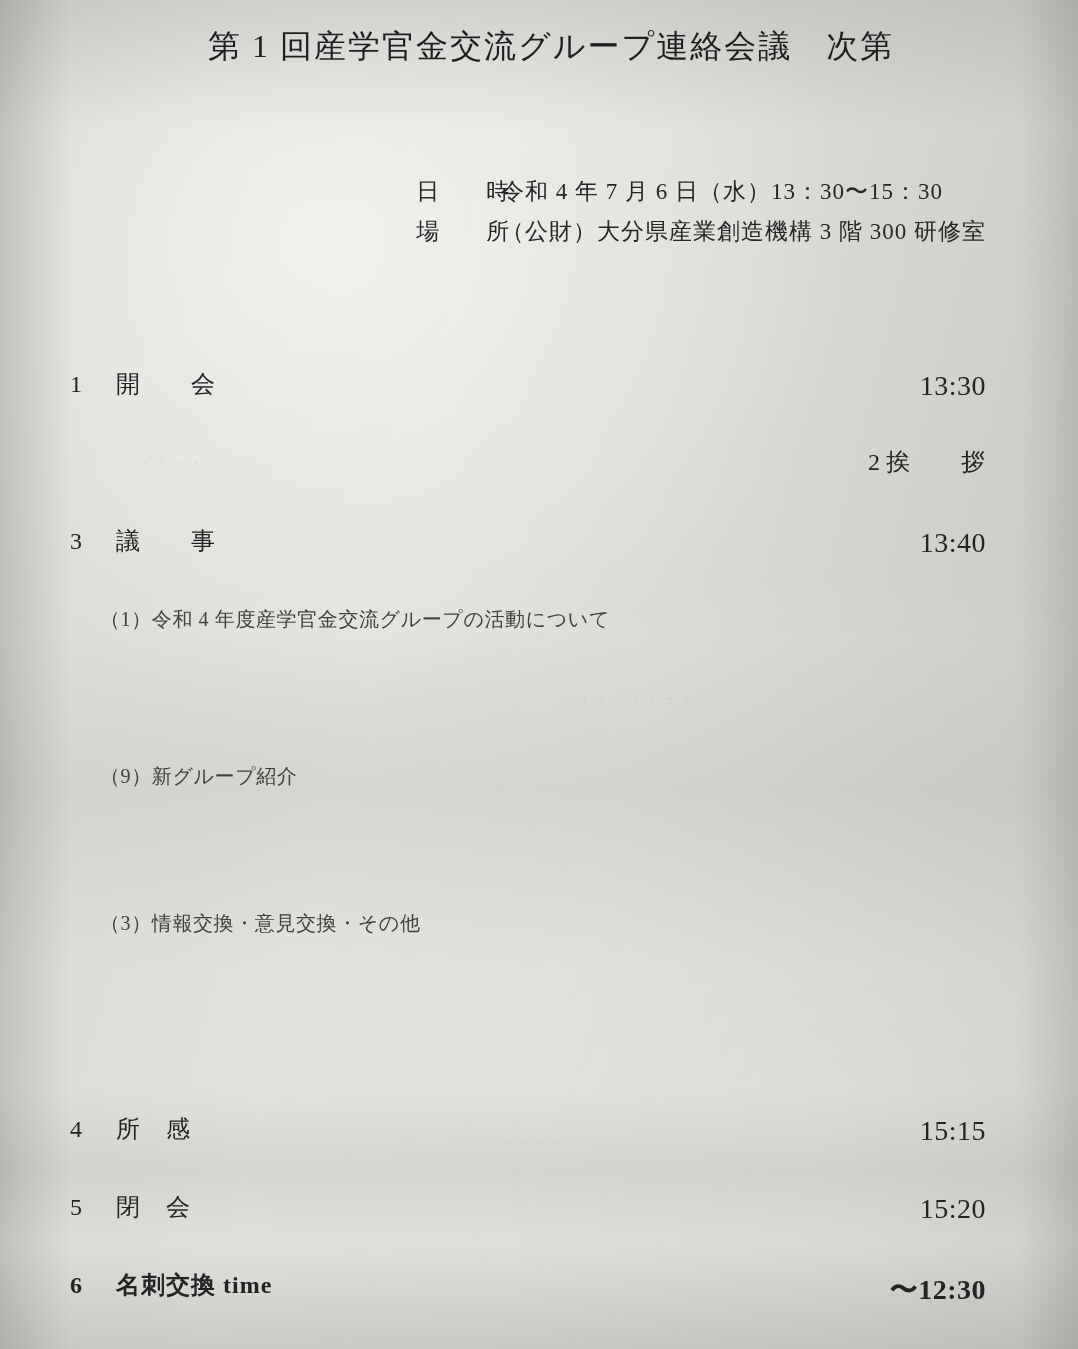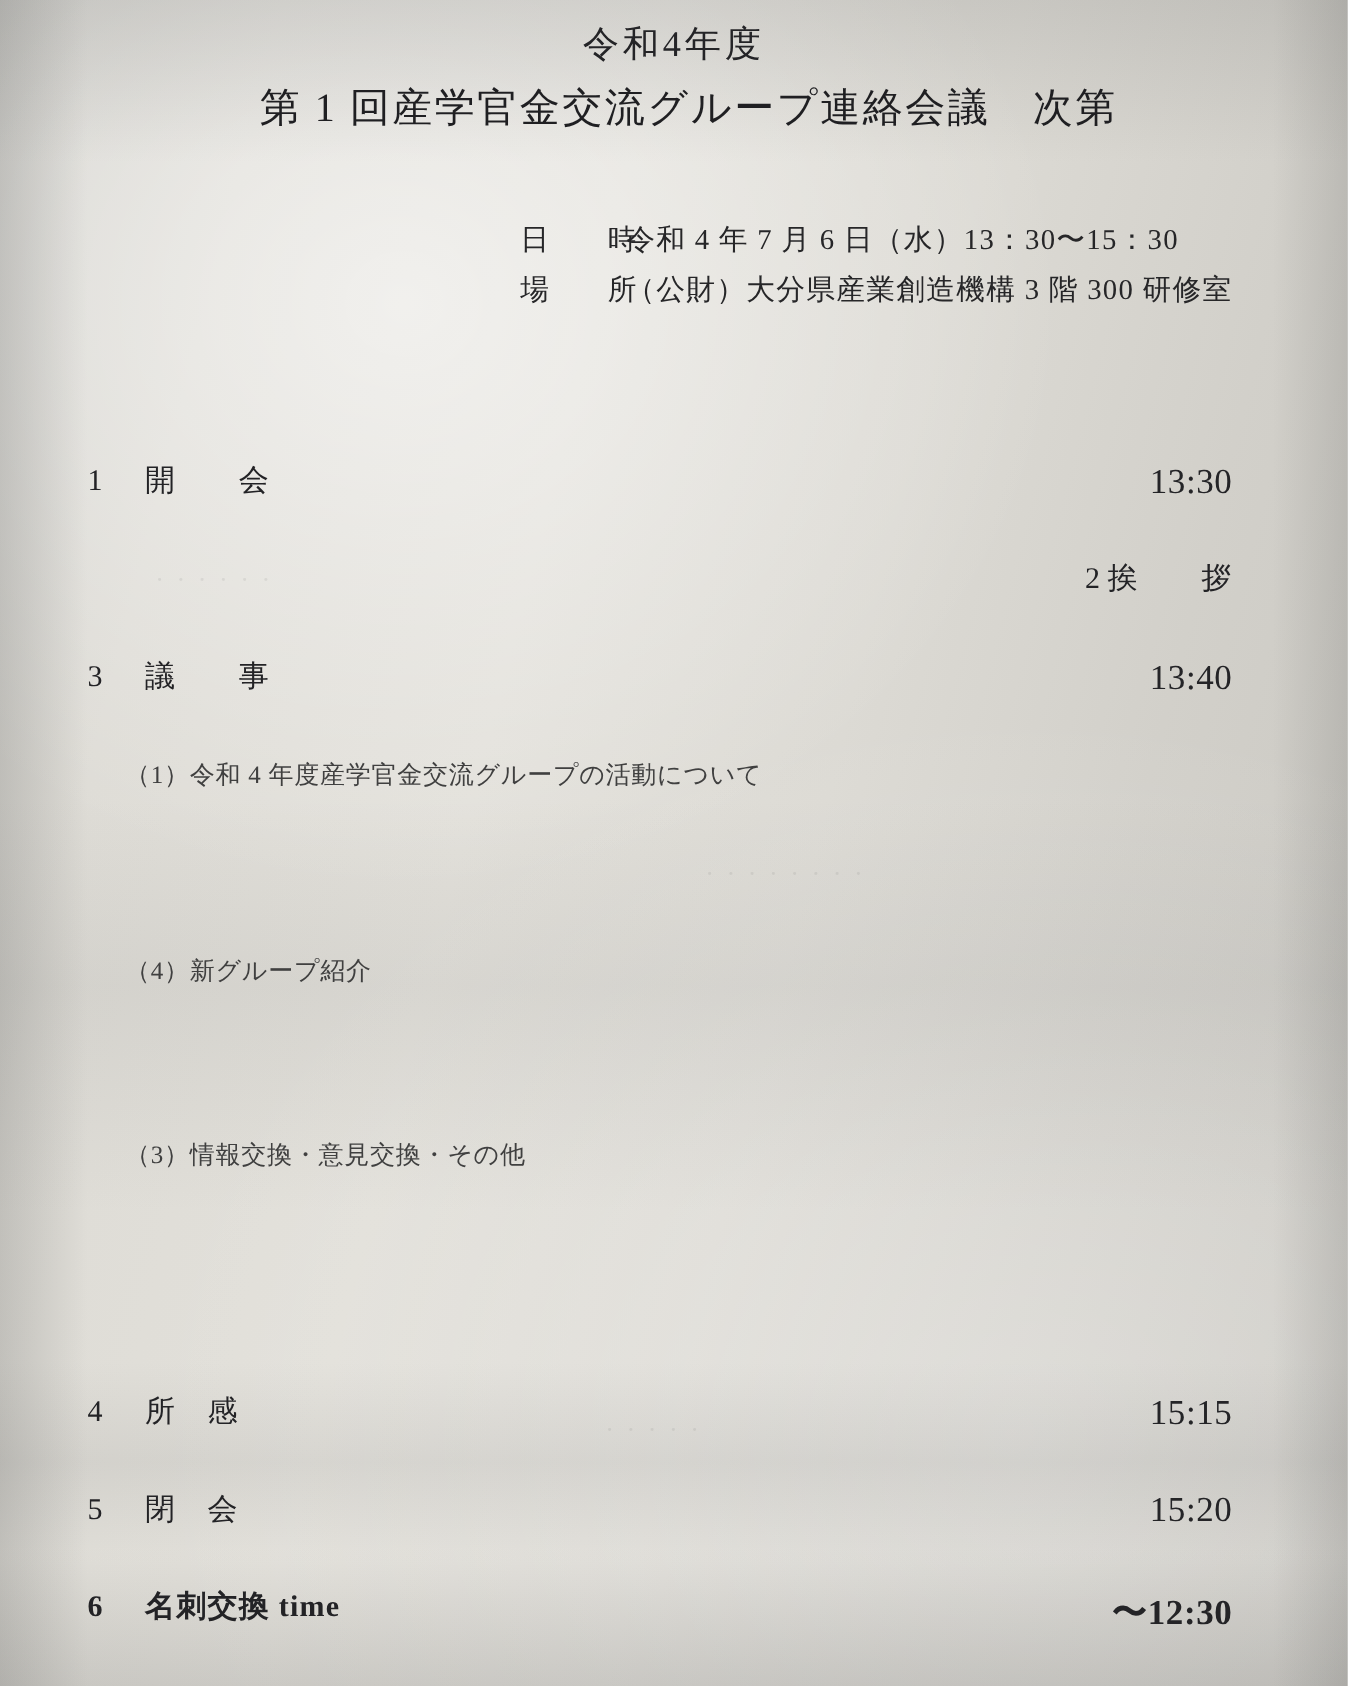--- a/index.html
+++ b/index.html
@@ -162,21 +162,20 @@
   <div class="edge-left"></div>
   <div class="edge-right"></div>
 
   <div class="ghost" style="top:455px; left:120px;">・・・・・・</div>
   <div class="ghost" style="top:690px; left:560px;">・・・・・・・・</div>
   <div class="ghost" style="top:1135px; left:480px;">・・・・・</div>
 
   <div class="content">
 
     <div class="title-block">
-      <div class="title-line1">令和4年度</div>
       <div class="title-line2">第 1 回産学官金交流グループ連絡会議　次第</div>
     </div>
 
     <div class="meta">
       <div class="meta-row">
         <span class="meta-label">日　時</span>
         <span>令和 4 年 7 月 6 日（水）13：30〜15：30</span>
       </div>
       <div class="meta-row">
         <span class="meta-label">場　所</span>
@@ -198,21 +197,21 @@
         <span class="time"></span>
       </div>
 
       <div class="item" style="top:157px;">
         <span class="num">3</span>
         <span class="label">議　　事</span>
         <span class="time">13:40</span>
       </div>
 
       <div class="sub" style="top:238px;">（1）令和 4 年度産学官金交流グループの活動について</div>
-      <div class="sub" style="top:395px;">（4）新グループ紹介</div>
+      <div class="sub" style="top:395px;">（9）新グループ紹介</div>
       <div class="sub" style="top:542px;">（3）情報交換・意見交換・その他</div>
 
       <div class="item" style="top:745px;">
         <span class="num">4</span>
         <span class="label">所　感</span>
         <span class="time">15:15</span>
       </div>
 
       <div class="item" style="top:823px;">
         <span class="num">5</span>

